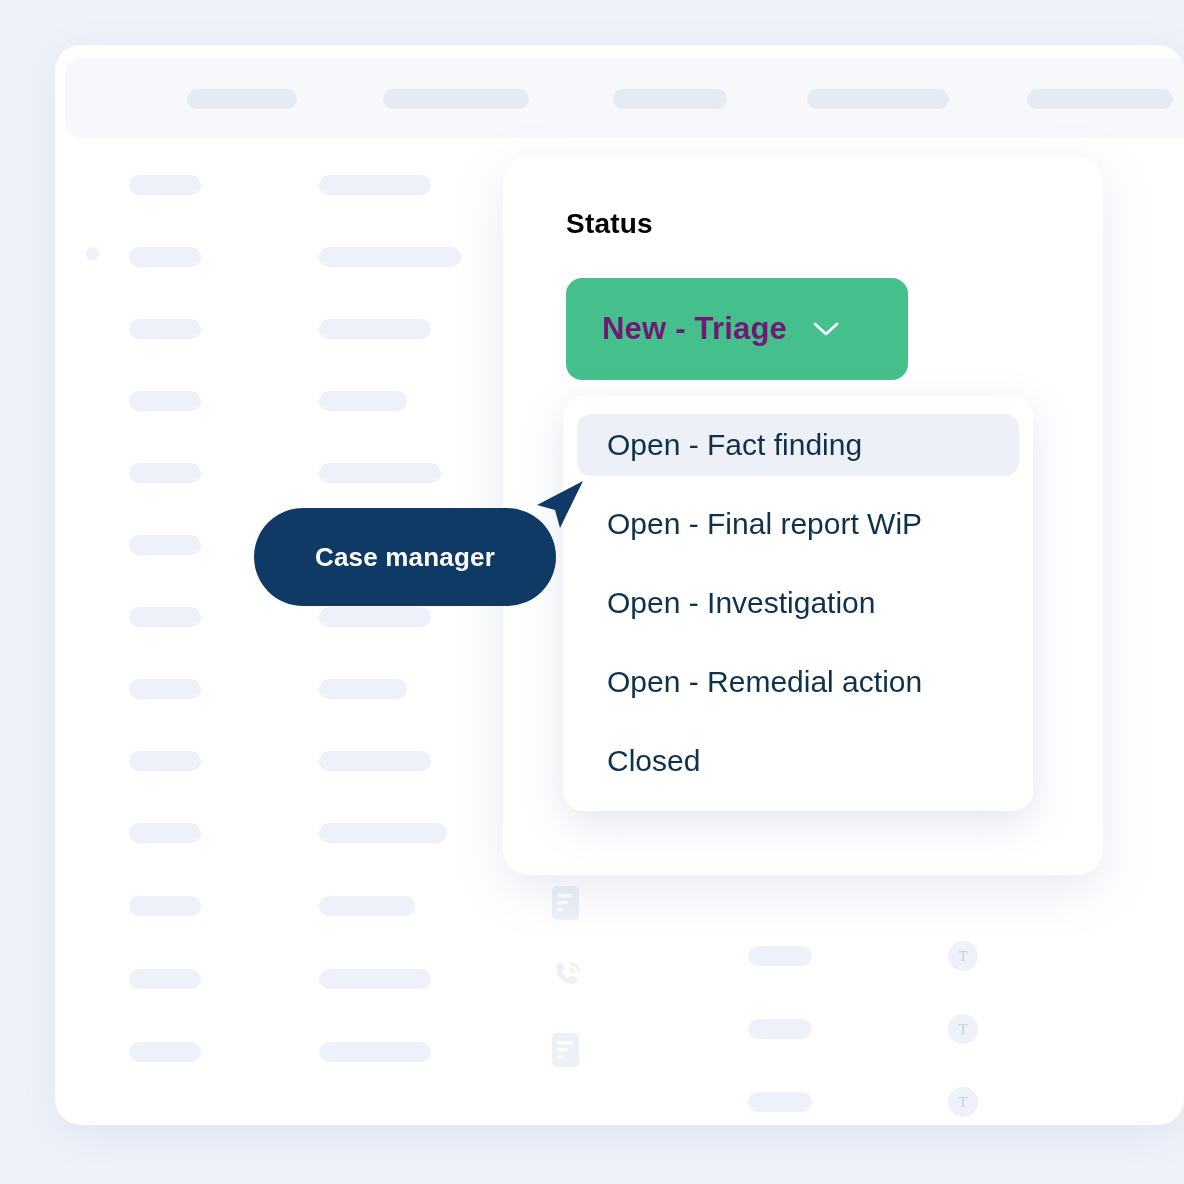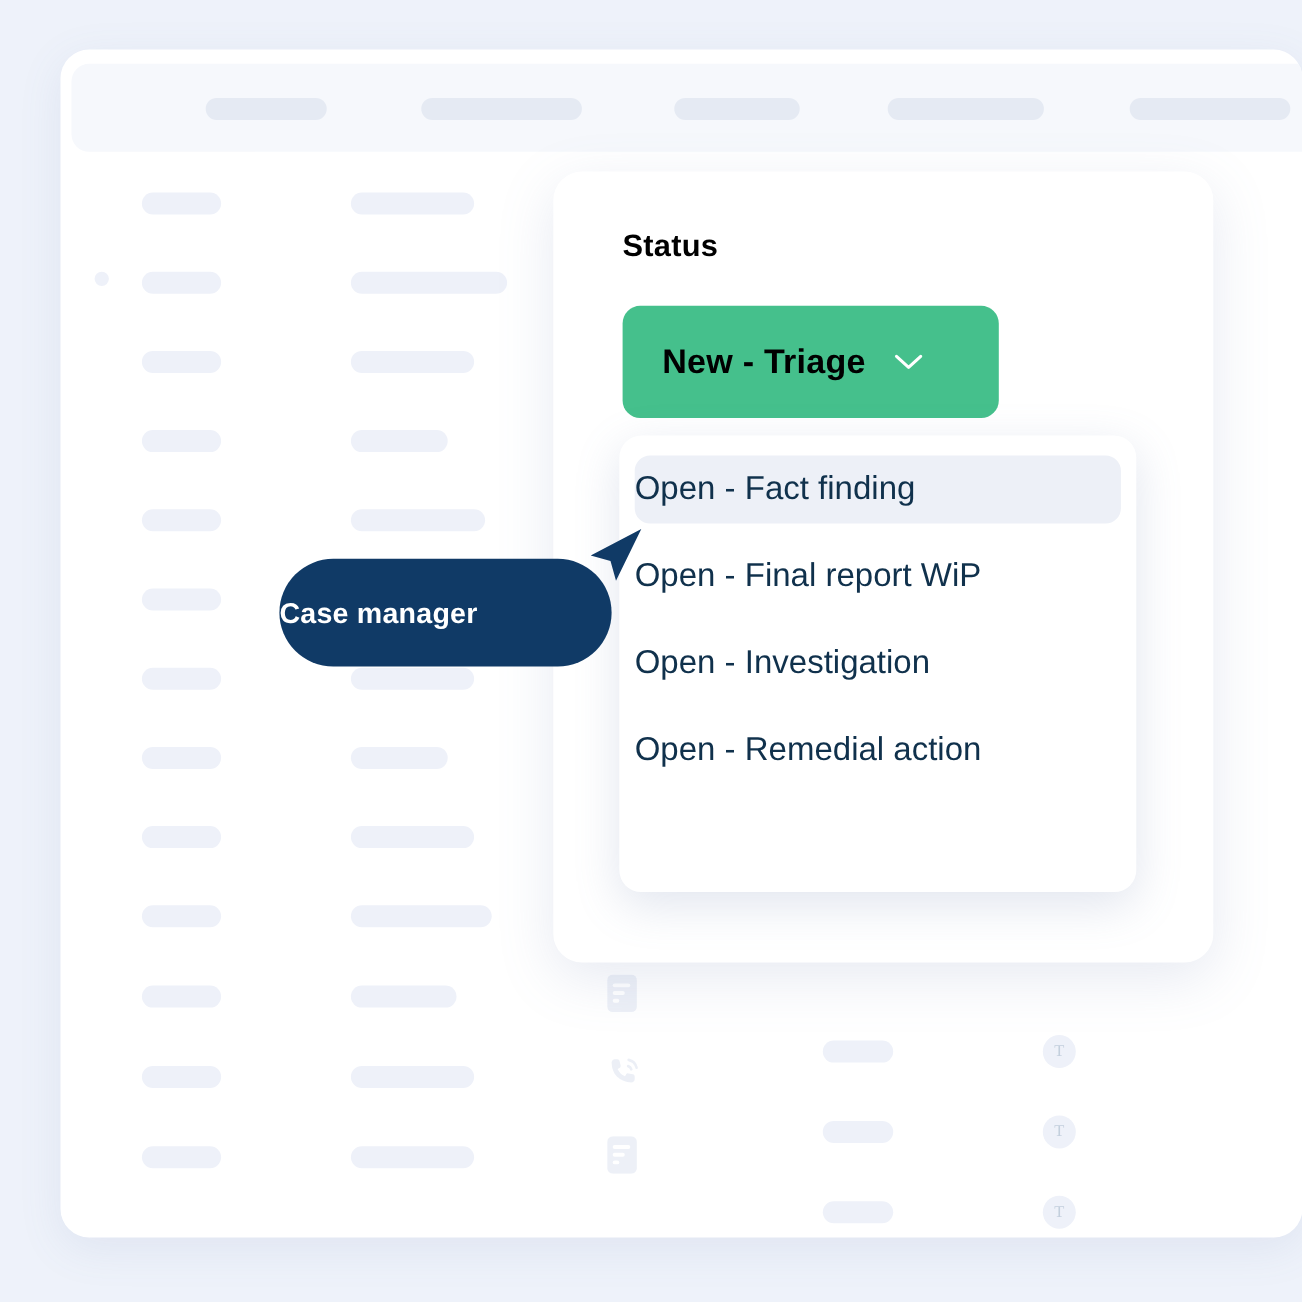--- a/index.html
+++ b/index.html
@@ -116,21 +116,21 @@
     background: #45c08c;
     border: none;
     border-radius: 16px;
     display: flex;
     align-items: center;
     padding: 0 36px;
     box-sizing: border-box;
     cursor: pointer;
   }
   #status-select-value {
-    color: #000000;
+    color: #701a75;
     font-size: 31px;
     font-weight: bold;
     letter-spacing: 0.2px;
     white-space: nowrap;
   }
   #status-select-chevron {
     margin-left: 24px;
     display: flex;
     align-items: center;
   }
@@ -147,20 +147,21 @@
     box-shadow: 0 12px 42px rgba(110, 130, 175, 0.20);
     padding: 18px 0;
     box-sizing: border-box;
   }
   .dropdown-item {
     position: relative;
     height: 62px;
     margin: 0 14px;
     display: flex;
     align-items: center;
+    padding-left: 30px;
     box-sizing: border-box;
     border-radius: 14px;
     font-size: 30px;
     color: #10314c;
     white-space: nowrap;
     cursor: pointer;
   }
   .dropdown-item.selected {
     background: #edf0f7;
   }
@@ -172,21 +173,21 @@
   #case-manager-badge {
     position: absolute;
     left: 254px;
     top: 508px;
     width: 302px;
     height: 98px;
     background: #103a66;
     border-radius: 49px;
     display: flex;
     align-items: center;
-    justify-content: flex-start;
+    justify-content: center;
   }
   #case-manager-label {
     color: #ffffff;
     font-size: 26px;
     font-weight: bold;
     letter-spacing: 0.2px;
   }
   #cursor-arrow {
     position: absolute;
     left: 527px;
@@ -285,20 +286,21 @@
         <path d="M4 4 L15 14 L26 4" stroke="#ffffff" stroke-width="2.8" fill="none" stroke-linecap="round" stroke-linejoin="round"></path>
       </svg>
     </span>
   </div>
 
   <div id="status-dropdown">
     <div class="dropdown-item selected">Open - Fact finding</div>
     <div class="dropdown-item">Open - Final report WiP</div>
     <div class="dropdown-item">Open - Investigation</div>
     <div class="dropdown-item">Open - Remedial action</div>
+    <div class="dropdown-item">Closed</div>
   </div>
 </div>
 
 <div id="case-manager-badge">
   <span id="case-manager-label">Case manager</span>
 </div>
 <div id="cursor-arrow">
   <svg width="62" height="62" viewBox="0 0 62 62">
     <path d="M56 4 L10 28 L28 33 L33 51 Z" fill="#103a66"></path>
   </svg>

